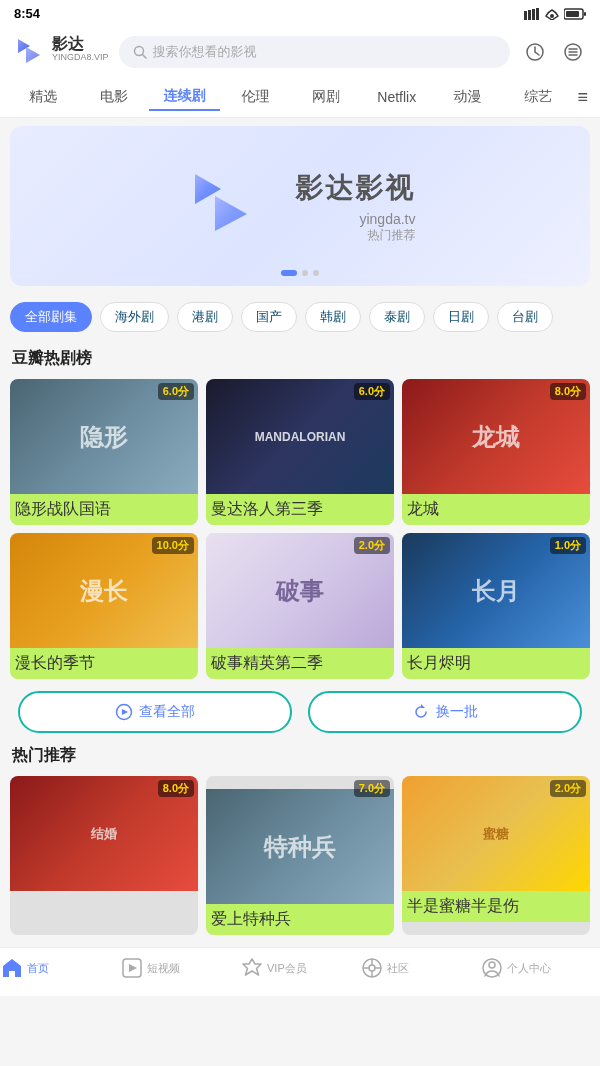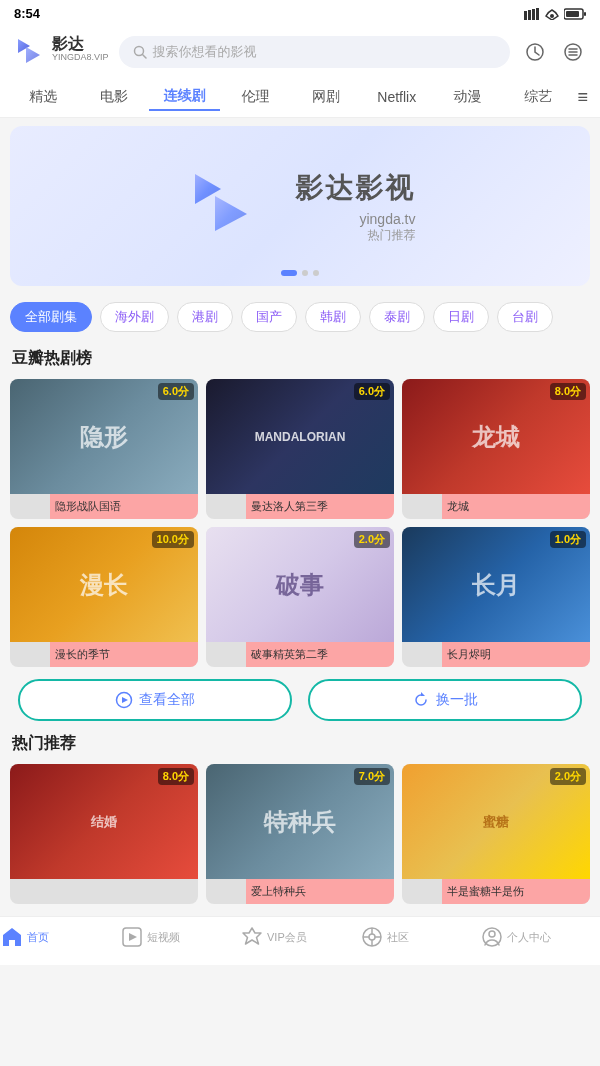--- a/index.html
+++ b/index.html
@@ -132,21 +132,21 @@
     }
     .filter-tags::-webkit-scrollbar { display: none; }
     .filter-tag {
       white-space: nowrap;
       padding: 5px 14px;
       border-radius: 20px;
       font-size: 13px;
       cursor: pointer;
       border: 1px solid #ddd;
       background: white;
-      color: #8b5cf6;
+      color: #0c4a6e;
     }
     .filter-tag.active {
       background: #5b82ff;
       color: white;
       border-color: #5b82ff;
     }
     
     
     .section { padding: 0 10px; margin-top: 8px; }
     .section-title {
@@ -182,28 +182,27 @@
       top: 4px;
       right: 4px;
       background: rgba(0,0,0,0.5);
       color: #ffd700;
       font-size: 11px;
       padding: 1px 5px;
       border-radius: 4px;
       font-weight: 600;
     }
     .movie-title {
-      font-size: 11px;
+      font-size: 16px;
       color: #333;
       padding: 5px 5px;
-      background: #fca5a5;
+      background: #bef264;
       white-space: nowrap;
       overflow: hidden;
       text-overflow: ellipsis;
-      margin-left: 40px;
     }
     
     
     .action-buttons {
       display: flex;
       justify-content: center;
       gap: 0;
       margin: 12px 10px;
     }
     .action-btn {
@@ -252,21 +251,21 @@
     .bottom-nav-label.active { color: #5b82ff; }
     
     
     .thumb-c1 { background: linear-gradient(135deg, #4a6572, #6b8c9e, #8aacbe); }
     .thumb-c2 { background: linear-gradient(135deg, #1a1a2e, #2d3561, #1e3a5f); }
     .thumb-c3 { background: linear-gradient(135deg, #8b1a1a, #c0392b, #e74c3c); }
     .thumb-c4 { background: linear-gradient(135deg, #d4860a, #e8a020, #f0c050); }
     .thumb-c5 { background: linear-gradient(135deg, #e8e0f0, #d4c8e8, #bba8d8); }
     .thumb-c6 { background: linear-gradient(135deg, #1a3a5c, #2563a8, #4a90d9); }
     .thumb-c7 { background: linear-gradient(135deg, #8b1a1a, #c0392b, #e74c3c); }
-    .thumb-c8 { background: linear-gradient(135deg, #4a6572, #6b8c9e, #8aacbe); }
+    .thumb-c8 { background: linear-gradient(135deg, #4a6572, #6b8c9e, #8aacbe); margin-top: 13px; }
     .thumb-c9 { background: linear-gradient(135deg, #f0a030, #e8c050, #ffd700); }
     
     .thumb-text {
       width: 100%; height: 100%;
       display: flex;
       align-items: center;
       justify-content: center;
       font-size: 24px;
       color: rgba(255,255,255,0.7);
       font-weight: 700;

